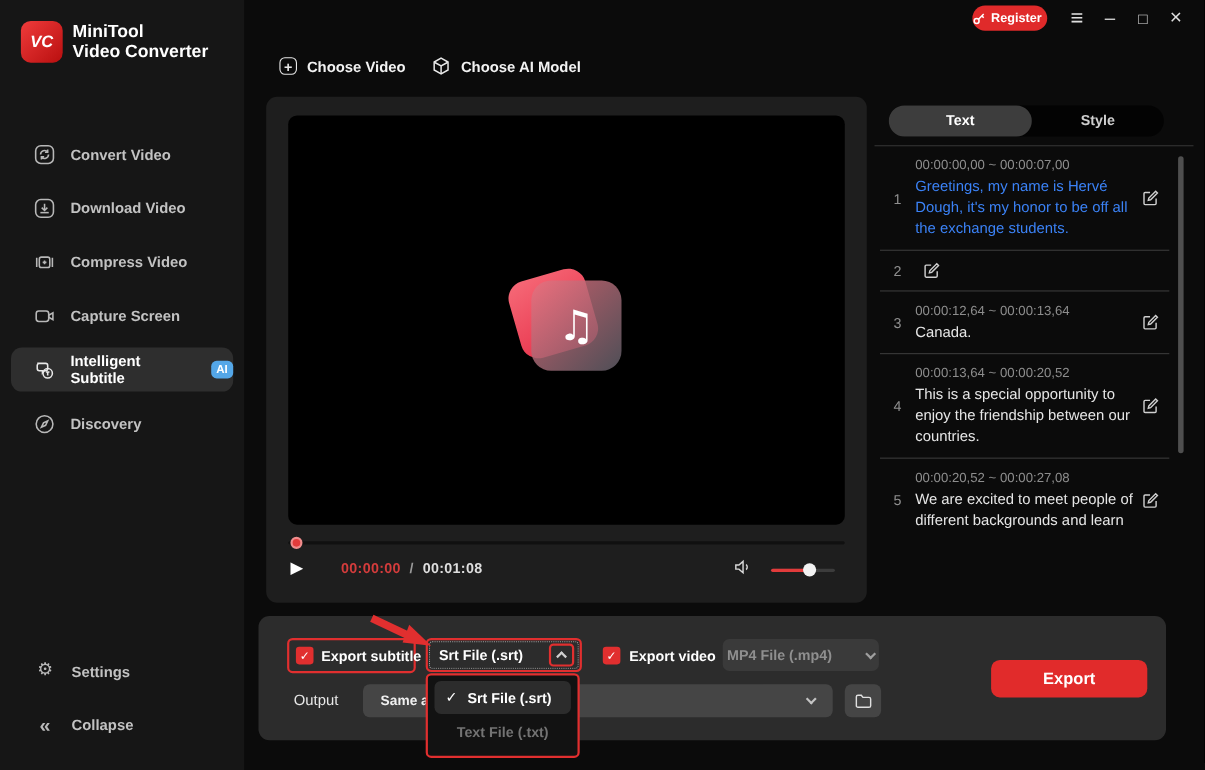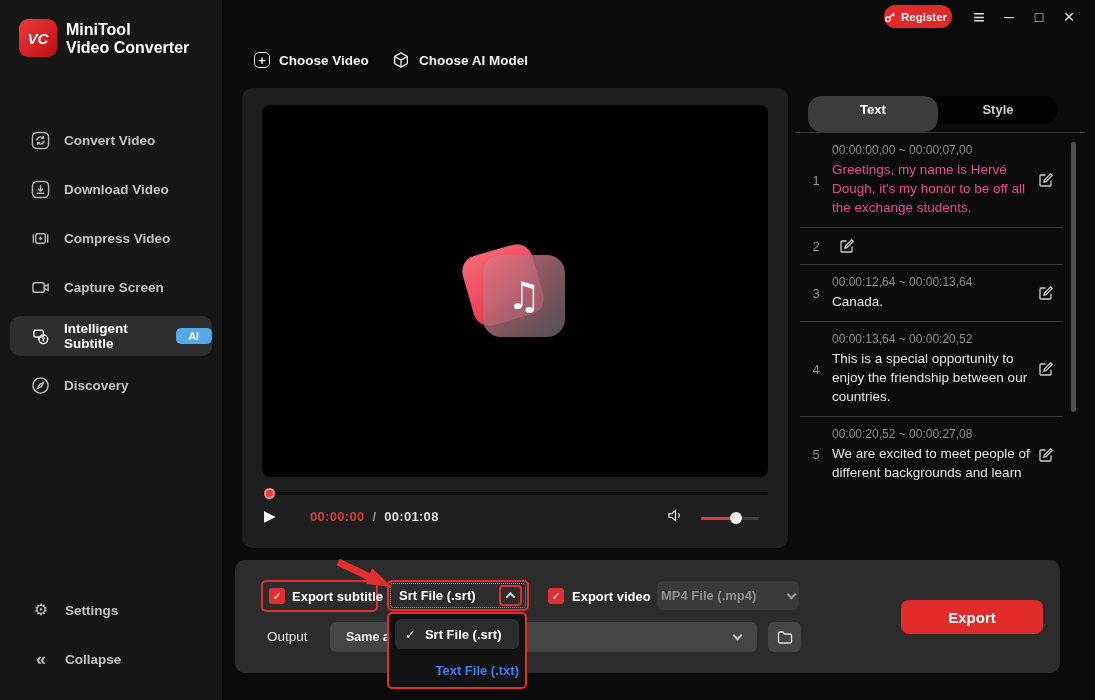--- a/index.html
+++ b/index.html
@@ -10,21 +10,21 @@
   
   .sidebar { position:absolute; left:0; top:0; width:222px; height:700px; background:#161616; }
   .logo-box { position:absolute; left:19px; top:19px; width:38px; height:38px; border-radius:9px;
     background:linear-gradient(135deg,#ef3b3b,#b90f0f); display:flex; align-items:center; justify-content:center;
     color:#fff; font-weight:bold; font-style:italic; font-size:15px; }
   .brand { position:absolute; left:66px; top:21px; font-size:16px; font-weight:bold; color:#fff; line-height:18px; }
   .nav-item { position:absolute; left:10px; width:202px; height:40px; border-radius:10px;
     display:flex; align-items:center; gap:14px; padding-left:21px; color:#c2c2c2; font-size:13.5px; font-weight:600; cursor:pointer; }
   .nav-item.selected { background:#2e2e2e; color:#fff; font-weight:bold; }
   .nav-item svg { flex:0 0 auto; }
-  .ai-badge { background:#54a7e8; color:#fff; font-size:10.5px; font-weight:bold; border-radius:5px; padding:2px 13px; margin-left:2px; }
+  .ai-badge { background:#54a7e8; color:#fff; font-size:10.5px; font-weight:bold; border-radius:5px; padding:2px 5px; margin-left:2px; }
   .nav-foot { position:absolute; left:10px; width:202px; height:36px; display:flex; align-items:center; gap:14px; padding-left:21px;
     color:#c2c2c2; font-size:13.5px; font-weight:600; cursor:pointer; }
   .glyph-icon { width:20px; text-align:center; color:#b8b8b8; font-size:16px; line-height:1; }
 
   
   .toolbar-btn { position:absolute; top:46px; height:28px; display:flex; align-items:center; gap:9px;
     color:#f2f2f2; font-size:13.5px; font-weight:bold; cursor:pointer; }
   .plus-box { width:16px; height:16px; border:1.6px solid #e8e8e8; border-radius:5px; display:flex; align-items:center;
     justify-content:center; font-size:13px; font-weight:bold; color:#e8e8e8; line-height:1; }
   .register-btn { position:absolute; left:884px; top:5px; width:68px; height:23px; background:#e02a2a; border-radius:12px;
@@ -48,31 +48,31 @@
   .time-row { position:absolute; left:68px; top:421px; font-size:13px; font-weight:bold; letter-spacing:0.3px; }
   .t-cur { color:#d43c3c; } .t-sep { color:#9a9a9a; padding:0 4px; } .t-dur { color:#dedede; }
   .speaker { position:absolute; left:425px; top:420px; cursor:pointer; }
   .vol-track { position:absolute; left:459px; top:429px; width:58px; height:3px; background:#3c3c3c; border-radius:2px; cursor:pointer; }
   .vol-fill { position:absolute; left:0; top:0; height:3px; width:57%; background:#e23b3b; border-radius:2px; }
   .vol-handle { position:absolute; left:29px; top:-5px; width:12px; height:12px; border-radius:50%; background:#f2f2f2; }
 
   
   .sub-panel { position:absolute; left:795px; top:88px; width:290px; height:472px; }
   .tabbar { position:absolute; left:13px; top:8px; width:250px; height:28px; border-radius:14px; background:#030303; display:flex; }
-  .tab { height:36px; line-height:28px; text-align:center; font-size:13px; font-weight:bold; cursor:pointer; }
+  .tab { height:28px; line-height:28px; text-align:center; font-size:13px; font-weight:bold; cursor:pointer; }
   .tab.sel { width:130px; background:#3d3d3d; color:#fff; border-radius:14px; }
   .tab.unsel { width:120px; color:#cfcfcf; }
   .tab-divider { position:absolute; left:0; top:44px; width:290px; border-top:1px solid #333; }
   .sub-list { position:absolute; left:5px; top:45px; width:263px; }
   .sub-item { display:flex; align-items:center; border-bottom:1px solid #3a3a3a; padding:10px 0; cursor:pointer; }
   .sub-num { width:32px; text-align:center; color:#8f8f8f; font-size:13px; flex:0 0 auto; }
   .sub-body { width:199px; flex:0 0 auto; }
   .sub-time { color:#8d8d8d; font-size:12px; margin-bottom:3px; }
   .sub-text { color:#e6e6e6; font-size:13.5px; line-height:19px; }
-  .sub-item.hl .sub-text, .sub-item.hl .sub-time { color:#ec4899; }
+  .sub-item.hl .sub-text, .sub-item.hl .sub-time { color:#3b82f6; }
   .sub-item.hl .sub-time { color:#8d8d8d; }
   .sub-edit { width:30px; display:flex; justify-content:center; cursor:pointer; }
   .scroll-thumb { position:absolute; left:276px; top:54px; width:5px; height:270px; background:#4f4f4f; border-radius:3px; cursor:pointer; }
 
   
   .export-panel { position:absolute; left:235px; top:560px; width:825px; height:113px; background:#2c2c2c; border-radius:10px; z-index:5; }
   .ann-box { position:absolute; left:26px; top:20px; width:117px; height:32px; border:2px solid #e12f2f; border-radius:5px;
     display:flex; align-items:center; gap:7px; padding-left:6px; }
   .chk { width:16px; height:16px; background:#e12f2f; border-radius:3px; color:#fff; font-size:11px; font-weight:bold;
     display:flex; align-items:center; justify-content:center; cursor:pointer; flex:0 0 auto; }
@@ -94,22 +94,22 @@
   .output-dd { position:absolute; left:95px; top:62px; width:427px; height:30px; background:#454545; border-radius:6px;
     display:flex; align-items:center; justify-content:space-between; padding:0 16px; cursor:pointer; }
   .output-val { color:#f0f0f0; font-size:12.5px; font-weight:bold; }
   .folder-btn { position:absolute; left:533px; top:62px; width:33px; height:30px; background:#454545; border-radius:6px;
     display:flex; align-items:center; justify-content:center; cursor:pointer; }
   .fmt-menu { position:absolute; left:152px; top:52px; width:140px; height:77px; background:#121212; border:2px solid #e12f2f;
     border-radius:5px; z-index:20; padding:5px 6px; }
   .fmt-opt1 { height:30px; background:#2c2c2c; border-radius:6px; display:flex; align-items:center; gap:9px; padding-left:10px;
     color:#fff; font-size:13px; font-weight:bold; cursor:pointer; }
   .fmt-check { color:#fff; font-size:13px; font-weight:bold; }
-  .fmt-opt2 { height:30px; display:flex; align-items:center; justify-content:flex-end; color:#3b82f6; font-size:13px;
-    font-weight:bold; cursor:pointer; margin-top:6px; }
+  .fmt-opt2 { height:30px; display:flex; align-items:center; justify-content:center; color:#737373; font-size:13px;
+    font-weight:bold; cursor:pointer; margin-top:1px; }
   .ann-arrow { position:absolute; left:93px; top:-4px; z-index:6; pointer-events:none; }
 </style>
 </head>
 <body>
 
 <div id="window">
 
   <div class="sidebar">
     <div class="logo-box">
         <span>VC</span>

